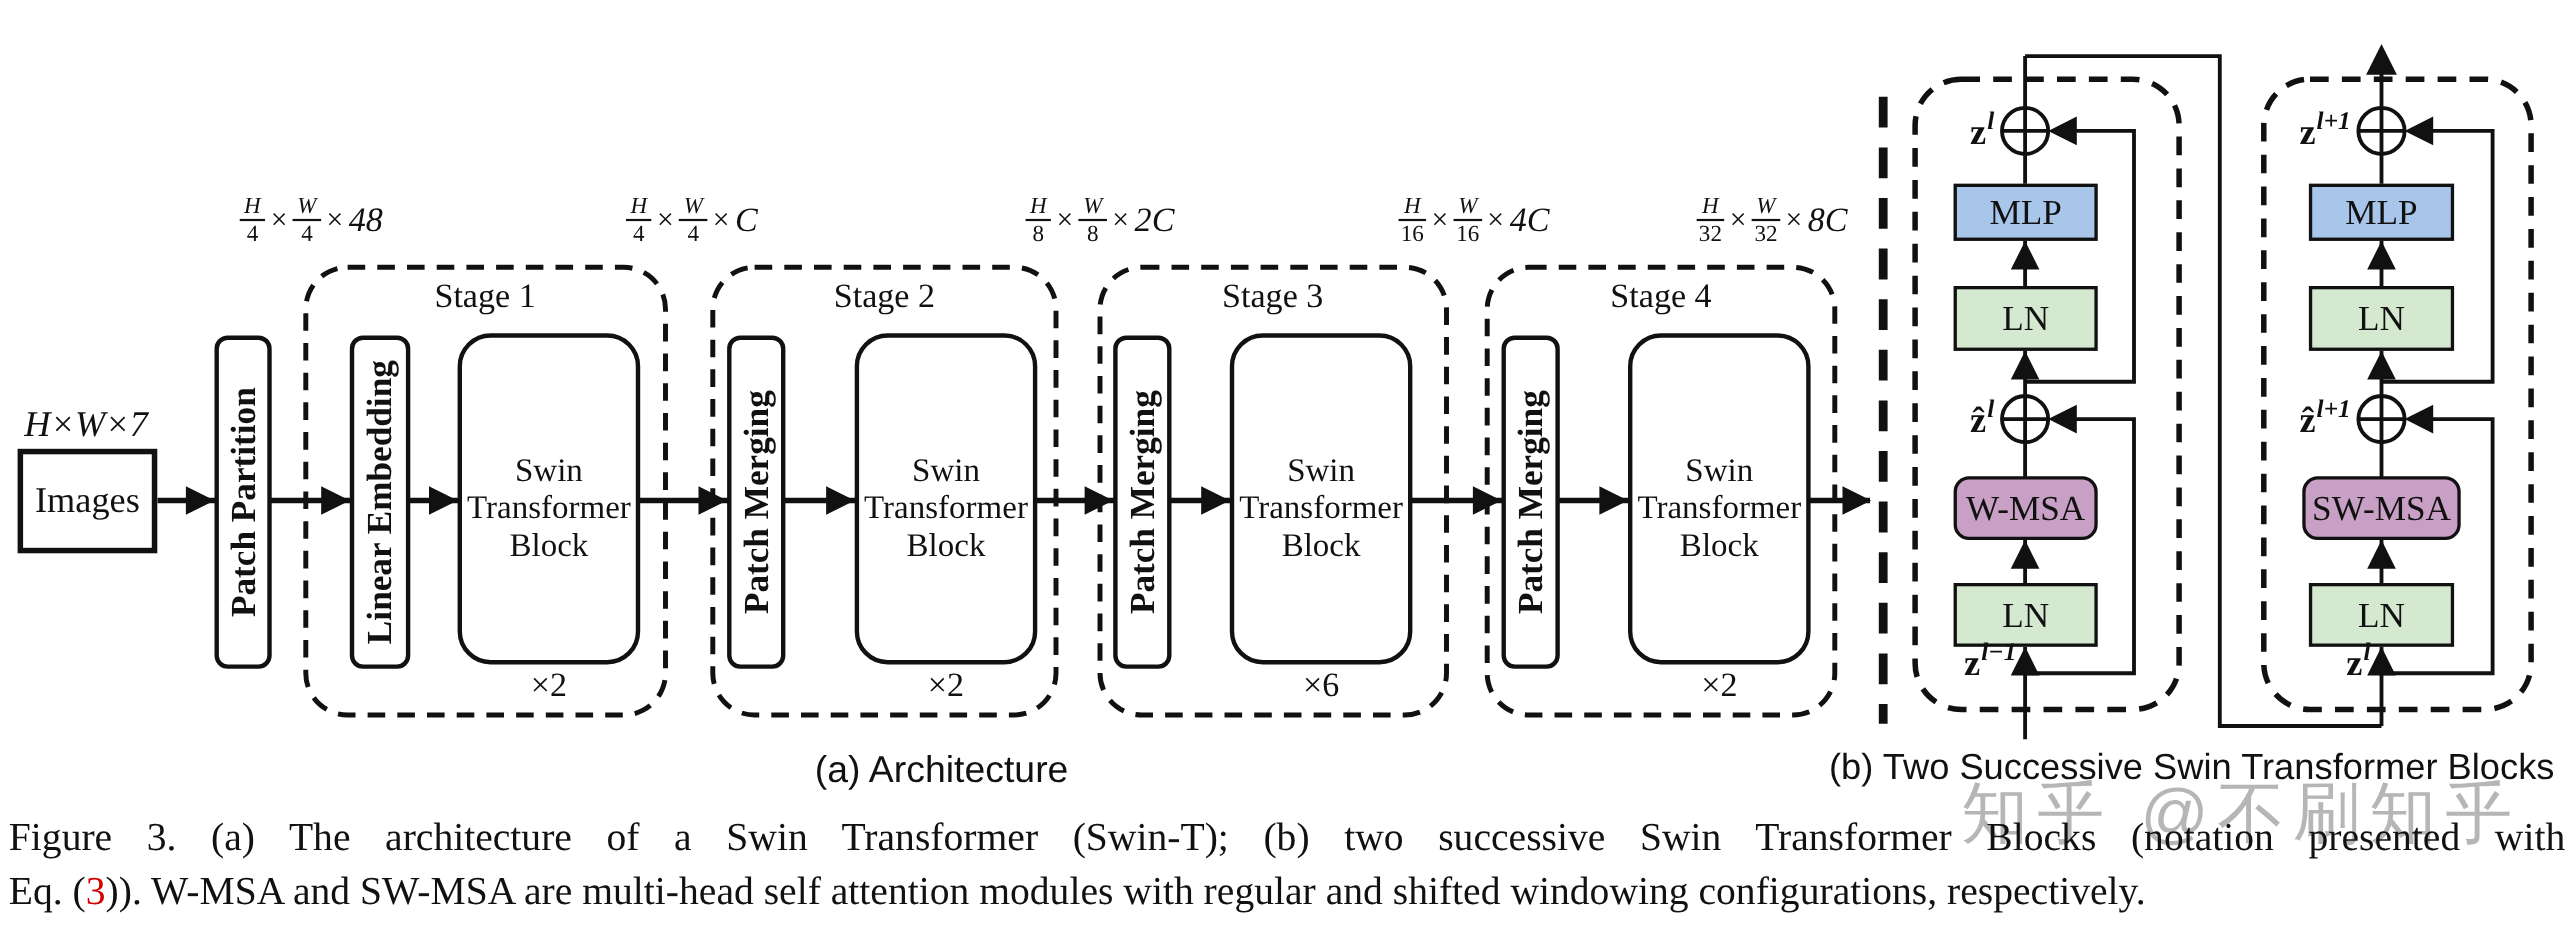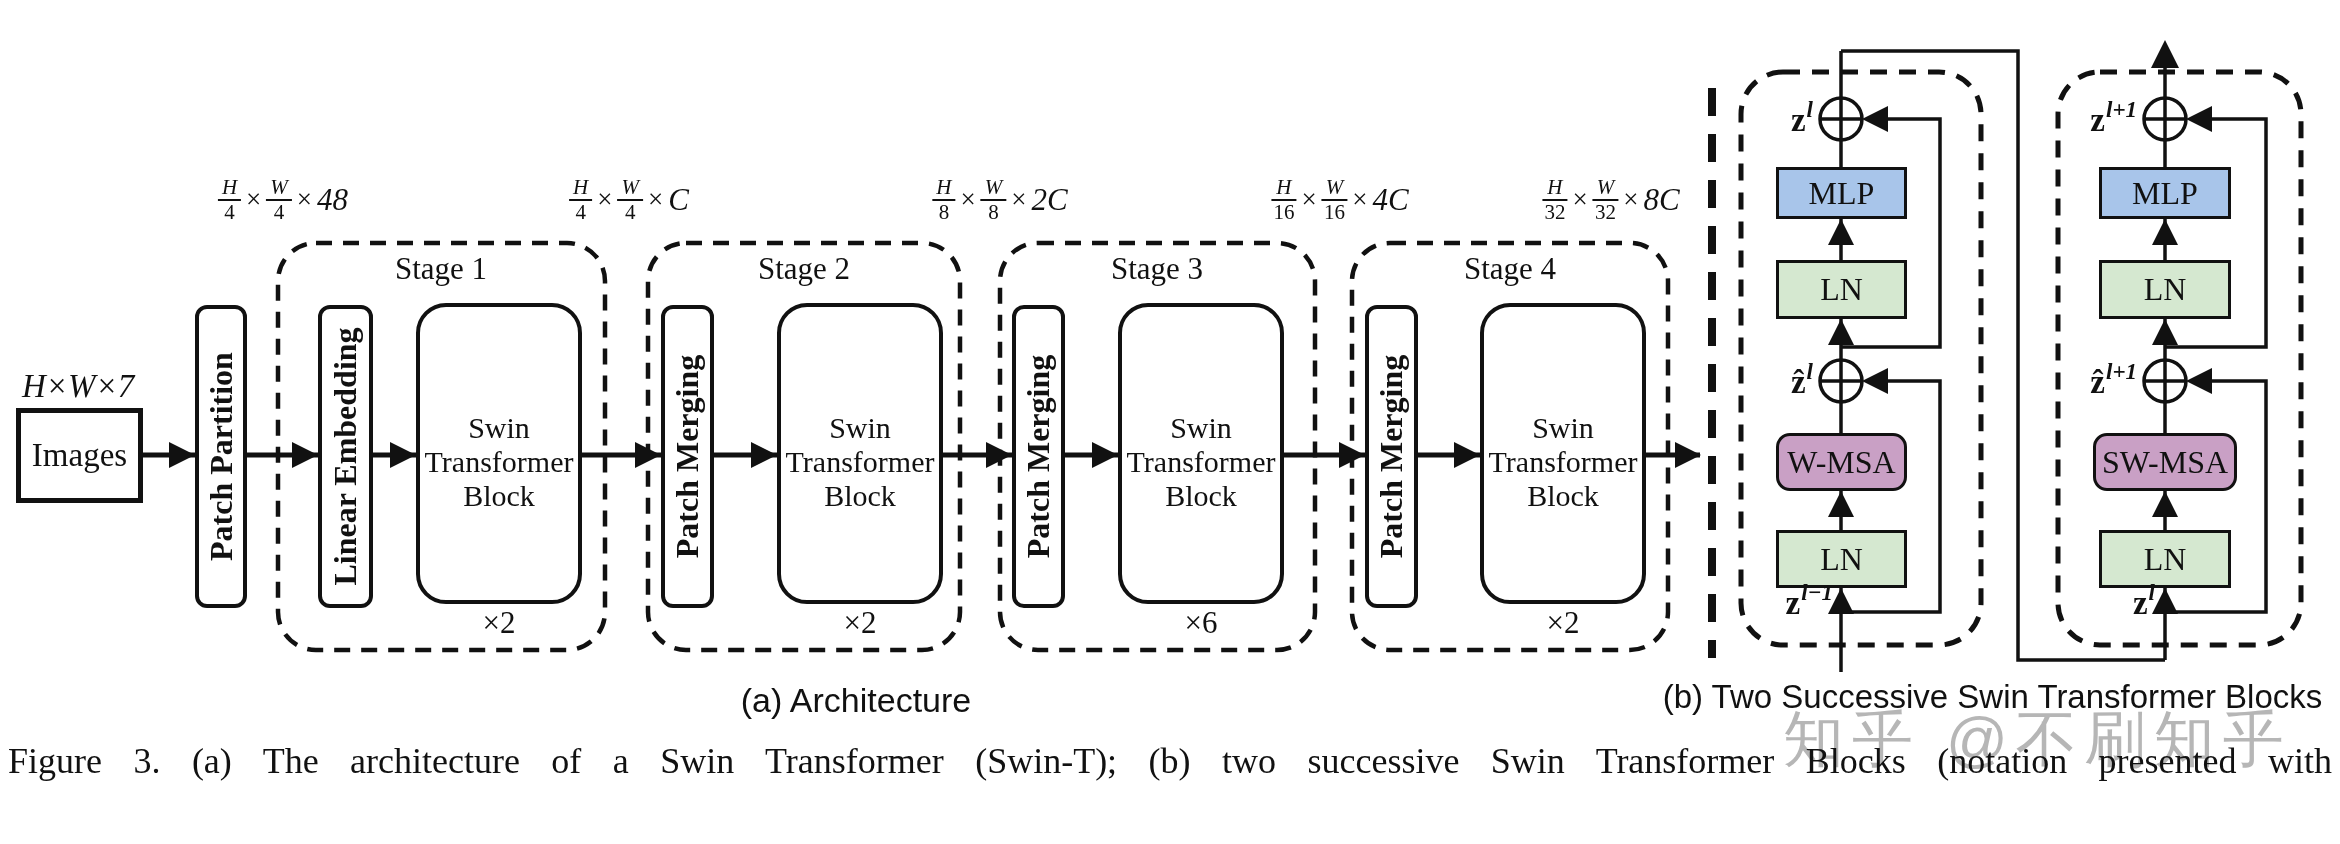--- a/index.html
+++ b/index.html
@@ -260,14 +260,17 @@
   <div class="abs zlab" style="left:1985px;width:152px;top:359px;">
     <span>ẑ</span><span class="zs">l+1</span>
   </div>
   <div class="abs zlab" style="left:2003px;width:152px;top:580px;">
     <span>z</span><span class="zs">l</span>
   </div>
 
   <div class="abs cap-sans" style="left:1645px;top:678px;width:695px;text-align:center;">(b) Two Successive Swin Transformer Blocks</div>
 
   <div class="abs figcap figcap1" style="left:8px;top:740px;">Figure 3. (a) The architecture of a Swin Transformer (Swin-T); (b) two successive Swin Transformer Blocks (notation presented with</div>
+  <div class="abs figcap" style="left:8px;top:789px;">
+    <span>Eq. (</span><span style="color:var(--eq-red);">3</span><span>)). W-MSA and SW-MSA are multi-head self attention modules with regular and shifted windowing configurations, respectively.</span>
+  </div>
 
 </div>
 
 </body></html>

